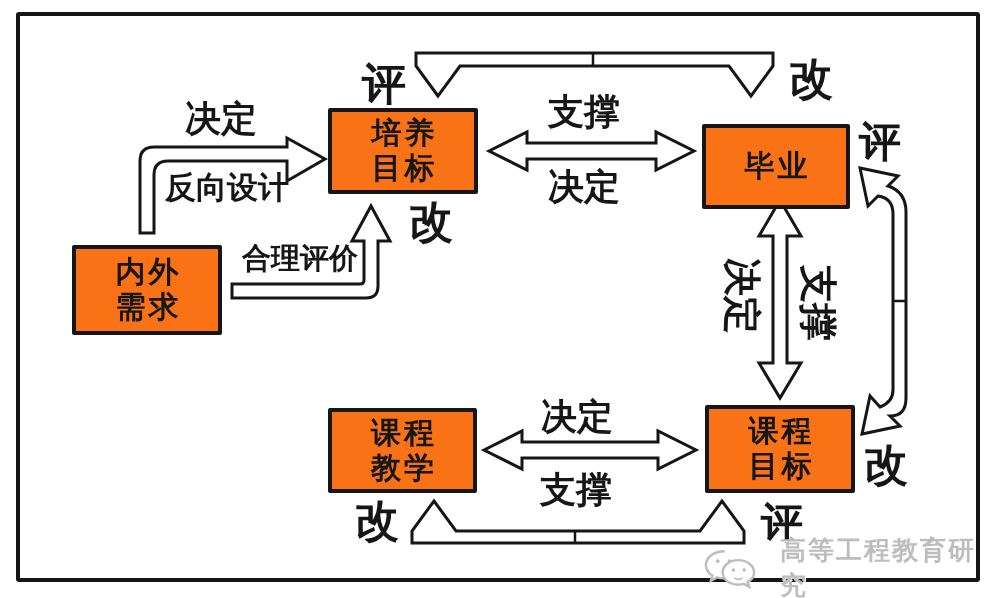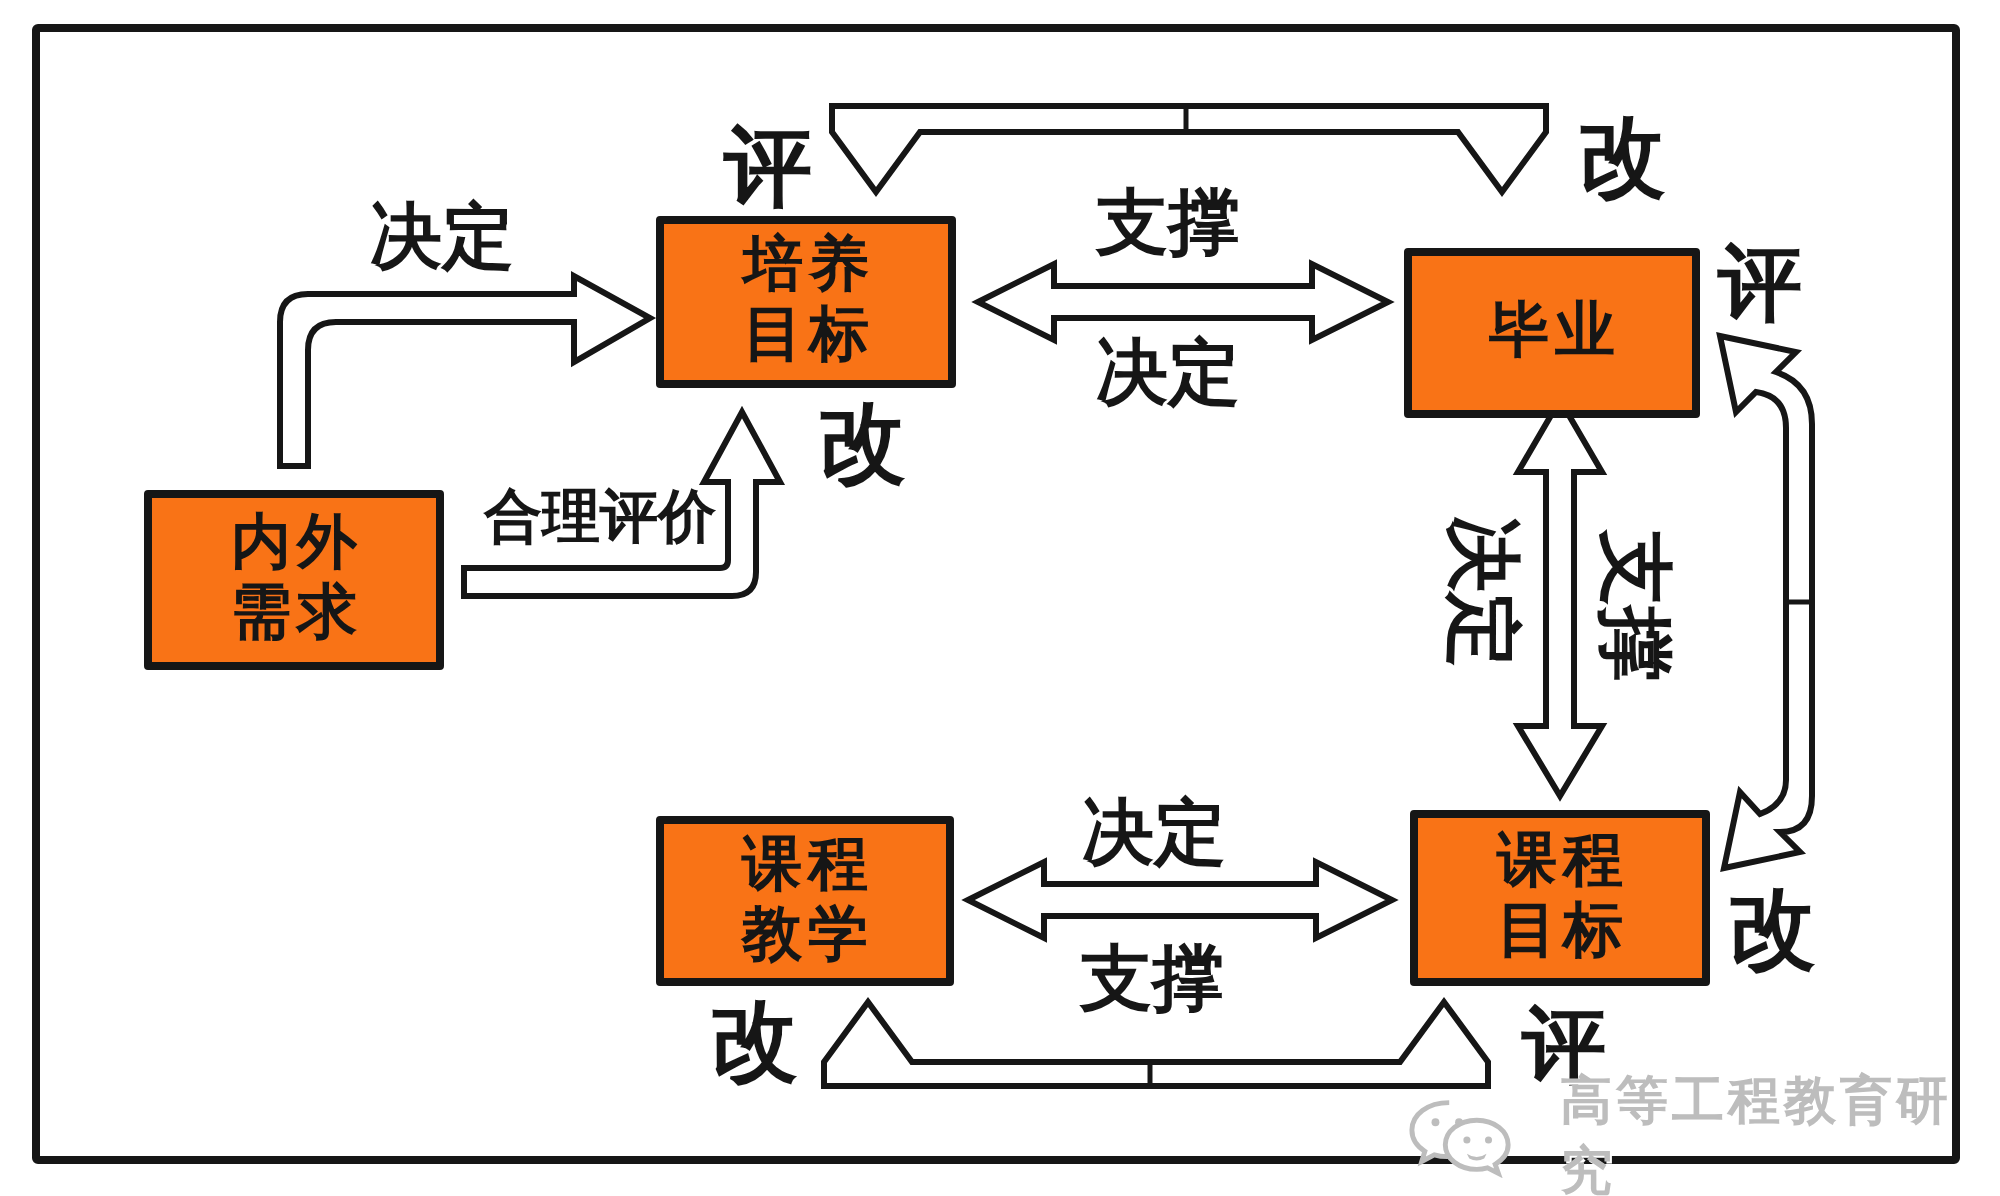--- a/index.html
+++ b/index.html
@@ -76,20 +76,21 @@
   <div class="box" style="left:328px;top:408px;width:149px;height:85px;">
     <span>课程</span>
     <span>教学</span>
   </div>
   <div class="box" style="left:705px;top:405px;width:150px;height:88px;">
     <span>课程</span>
     <span>目标</span>
   </div>
 
   <div class="lbl" style="left:221px;top:119px;font-size:36px;">决定</div>
+  <div class="lbl" style="left:227px;top:188px;font-size:31px;">反向设计</div>
   <div class="lbl" style="left:300px;top:259px;font-size:29px;text-align:center;">合理评价</div>
   <div class="lbl" style="left:431px;top:222px;font-size:44px;">改</div>
   <div class="lbl" style="left:384px;top:84px;font-size:44px;">评</div>
   <div class="lbl" style="left:811px;top:79px;font-size:44px;">改</div>
   <div class="lbl" style="left:584px;top:112px;font-size:36px;">支撑</div>
   <div class="lbl" style="left:584px;top:187px;font-size:36px;">决定</div>
   <div class="lbl" style="left:880px;top:142px;font-size:42px;">评</div>
   <div class="lbl rot" style="left:741px;top:296px;font-size:38px;">决定</div>
   <div class="lbl rot" style="left:817px;top:303px;font-size:38px;">支撑</div>
   <div class="lbl" style="left:886px;top:465px;font-size:44px;">改</div>

